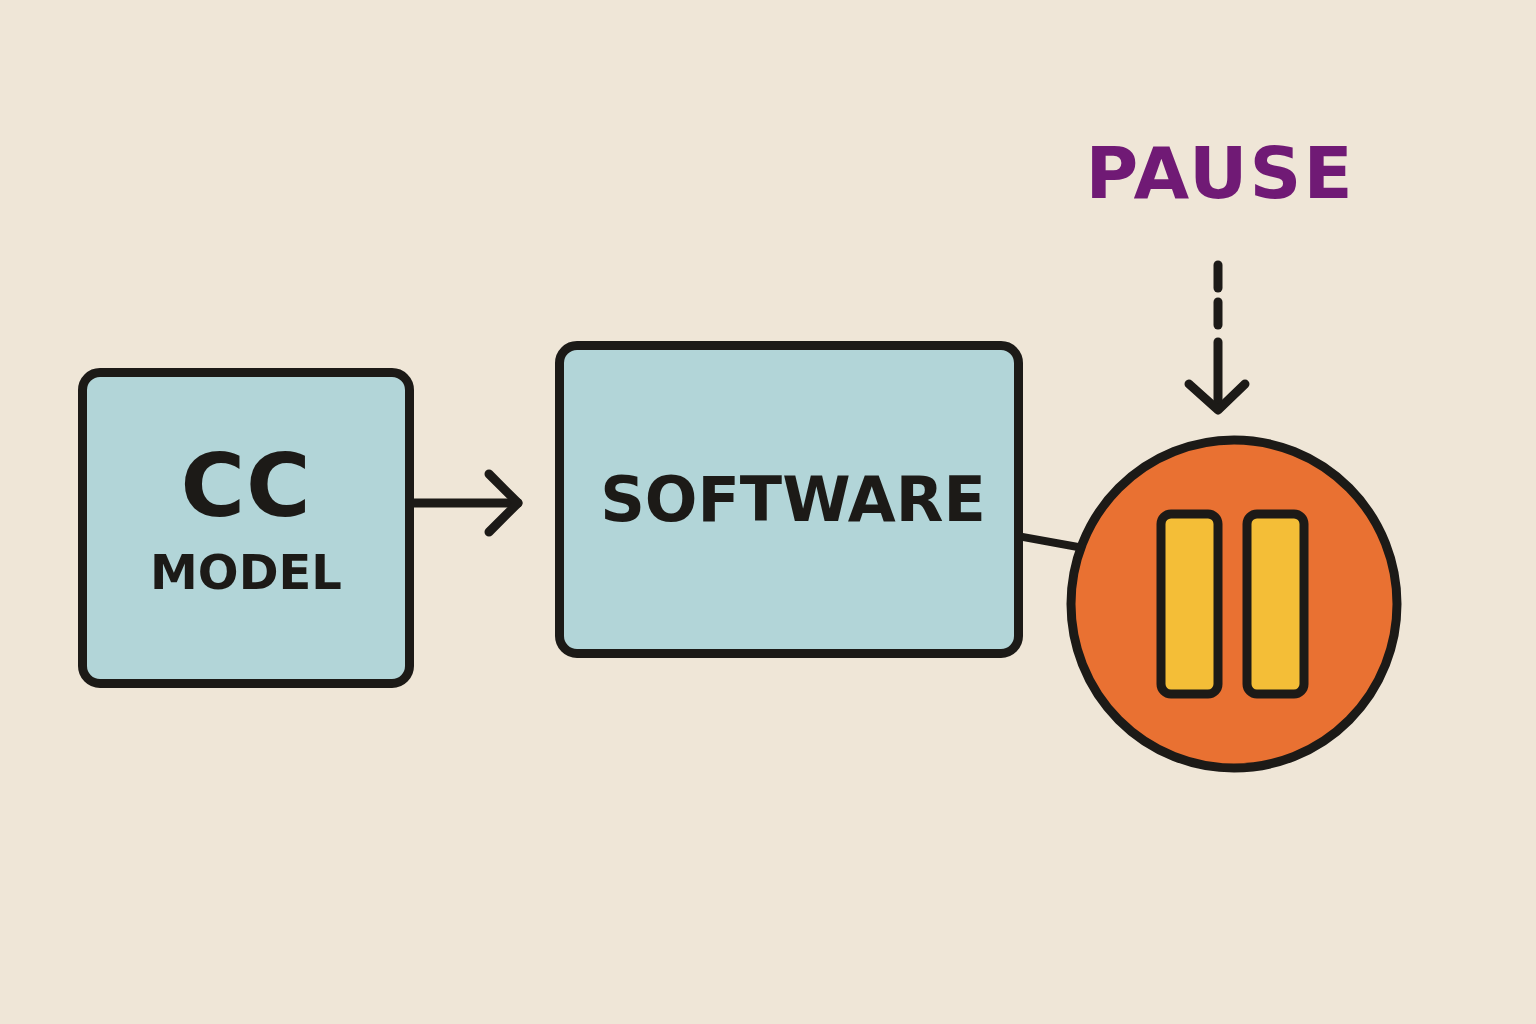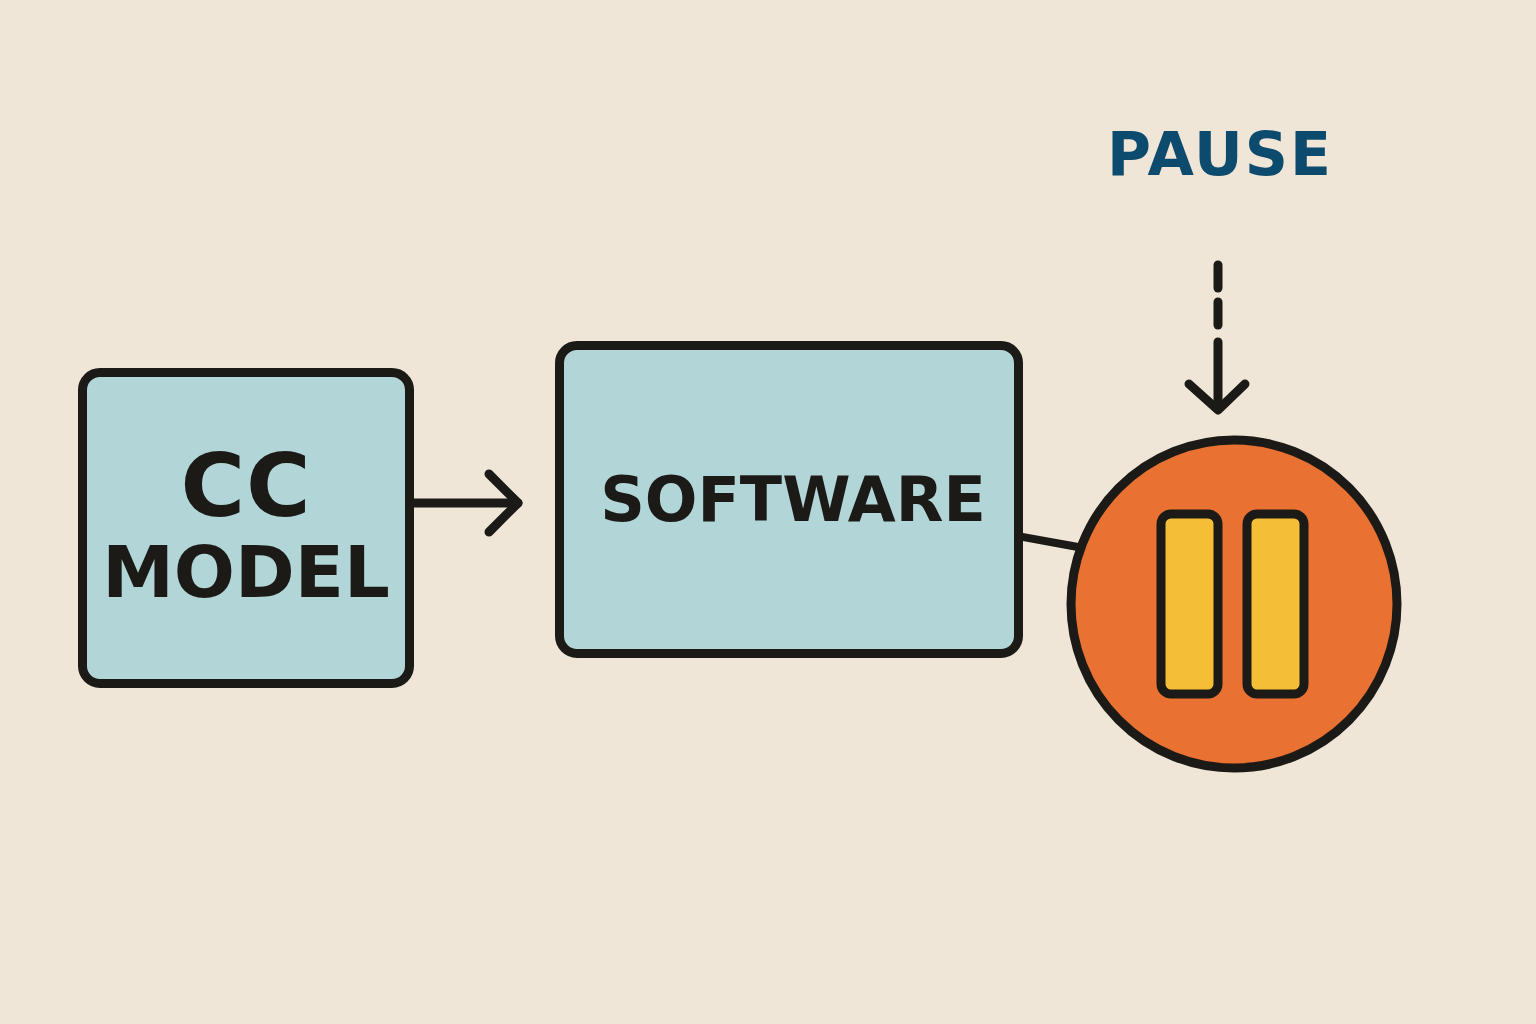--- a/index.html
+++ b/index.html
@@ -15,25 +15,25 @@
       border: 9px solid #1c1a17;
       border-radius: 22px;
       box-sizing: border-box;
       display: flex; flex-direction: column;
       align-items: center; justify-content: center;
       color: #1c1a17; font-weight: bold;
     }
     #box-cc { left: 78px; top: 368px; width: 336px; height: 320px; }
     #box-sw { left: 555px; top: 341px; width: 468px; height: 317px; padding-left: 8px; }
     .cc-line1 { font-size: 88px; line-height: 88px; letter-spacing: 1px; }
-    .cc-line2 { font-size: 72px; line-height: 84px; }
+    .cc-line2 { font-size: 48px; line-height: 84px; }
     .sw-line { font-size: 62px; line-height: 86px; letter-spacing: 0px; }
     #pause-label {
-      position: absolute; left: 1055px; top: 119px; width: 330px;
-      text-align: center; font-size: 60px; font-weight: bold; color: #0c4a6e;
+      position: absolute; left: 1055px; top: 131px; width: 330px;
+      text-align: center; font-size: 72px; font-weight: bold; color: #701a75;
       letter-spacing: 2px;
     }
   </style>
 </head>
 <body>
 
 <svg class="diagram" width="1536" height="1024">
 
   <g>
     <line x1="414" y1="503" x2="518" y2="503" stroke="#1c1a17" stroke-width="9" stroke-linecap="round"></line>

